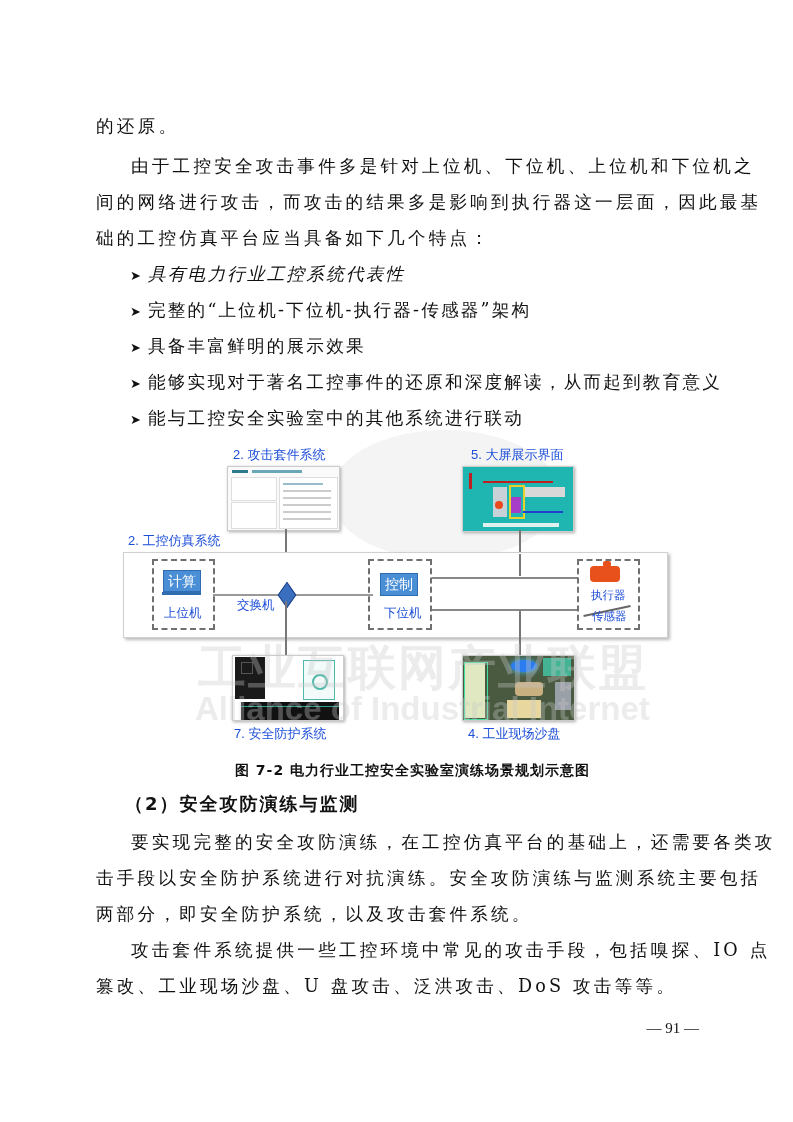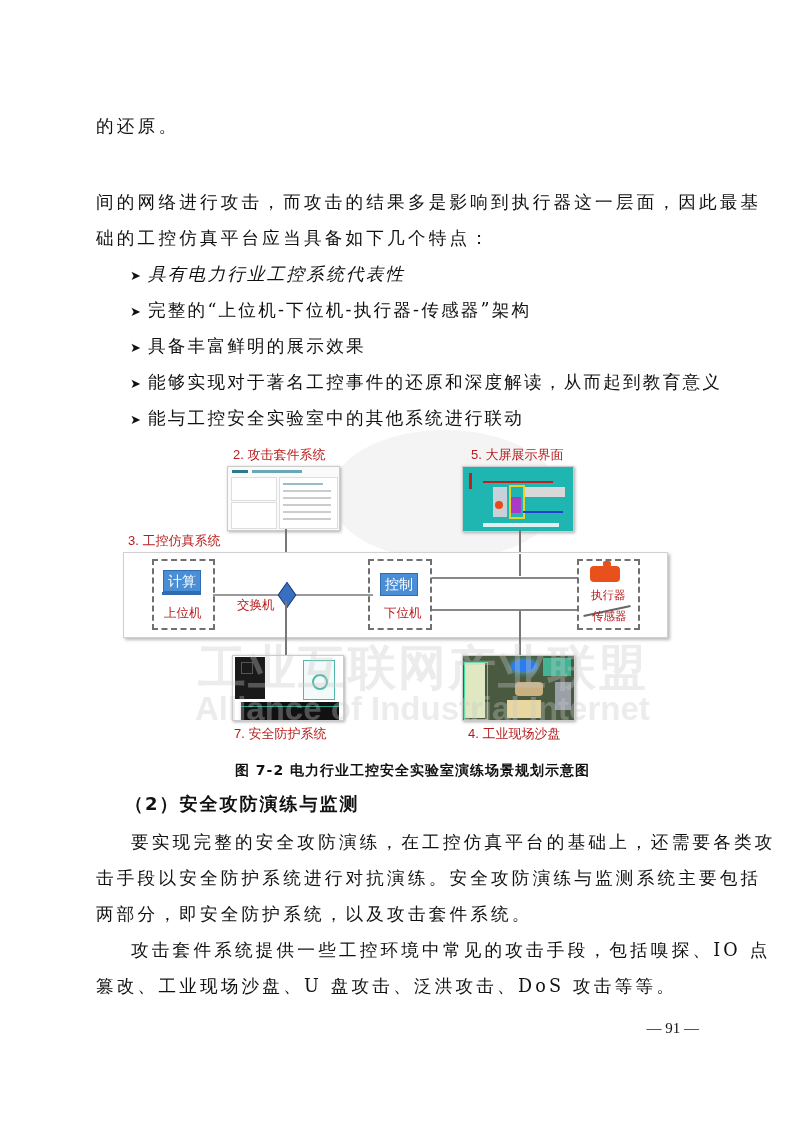--- a/index.html
+++ b/index.html
@@ -10,38 +10,39 @@
   .indent { left: 131px; }
   .bullet { position: absolute; left: 130px; font-size: 17.6px; letter-spacing: 2.2px; white-space: nowrap; line-height: 24px; }
   .bullet .arrow { display: inline-block; width: 16px; font-family: "DejaVu Sans", sans-serif; font-size: 13px; margin-right: 2px; }
   .heading { position: absolute; left: 125px; font-size: 18px; font-weight: bold; letter-spacing: 2px; white-space: nowrap; font-family: "DejaVu Sans", sans-serif; }
   .caption { position: absolute; left: 16px; width: 793px; text-align: center; font-size: 14px; font-weight: bold; letter-spacing: 1px; font-family: "DejaVu Sans", sans-serif; }
   .pagenum { position: absolute; right: 94px; font-size: 15px; font-family: "Liberation Serif", serif; }
 
   
   .diagram { position: absolute; left: 0; top: 0; width: 793px; height: 1122px; pointer-events: none; }
   .diagram * { pointer-events: auto; }
-  .dlabel { position: absolute; font-family: "Liberation Sans", sans-serif; font-size: 12.5px; color: #b91c1c; white-space: nowrap; }
+  .dlabel { position: absolute; font-family: "Liberation Sans", sans-serif; font-size: 12.5px; color: #1d4ed8; white-space: nowrap; }
   .sysbox { position: absolute; left: 123px; top: 552px; width: 543px; height: 84px; border: 1px solid #d0d0d0; box-shadow: 2px 2px 3px #bbb; background: #fff; }
   .dash { position: absolute; border: 2px dashed #707070; }
   .vline { position: absolute; width: 1.5px; background: #777; }
   .hline { position: absolute; height: 1.5px; background: #999; }
   .thumb { position: absolute; border: 1px solid #ccc; box-shadow: 1px 1px 3px #aaa; overflow: hidden; }
   .device { position: absolute; background: #4a8ed6; border: 1px solid #2f6db0; color: #fff; font-family: "Liberation Sans", sans-serif; font-size: 14px; text-align: center; }
   .watermark-cn { position: absolute; left: 198px; top: 636px; font-family: "DejaVu Sans", sans-serif; font-size: 48px; font-weight: bold; color: rgba(200,200,200,0.35); letter-spacing: 2px; white-space: nowrap; }
   .watermark-en { position: absolute; left: 195px; top: 690px; font-family: "Liberation Sans", sans-serif; font-size: 33px; font-weight: bold; color: rgba(200,200,200,0.35); white-space: nowrap; }
   .watermark-logo { position: absolute; left: 330px; top: 430px; width: 230px; height: 130px; border-radius: 50%; background: rgba(230,230,230,0.45); }
 </style>
 </head>
 <body>
 
 <div class="page">
 
   <div class="line" style="top:114px;">的还原。</div>
 
+  <div class="line indent" style="top:154px;">由于工控安全攻击事件多是针对上位机、下位机、上位机和下位机之</div>
   <div class="line" style="top:190px;">间的网络进行攻击，而攻击的结果多是影响到执行器这一层面，因此最基</div>
   <div class="line" style="top:226px;">础的工控仿真平台应当具备如下几个特点：</div>
 
   <div class="bullet" style="top:262px;font-style:italic;">
     <span class="arrow">➤</span><span>具有电力行业工控系统代表性</span>
   </div>
   <div class="bullet" style="top:298px;">
     <span class="arrow">➤</span><span>完整的“上位机-下位机-执行器-传感器”架构</span>
   </div>
   <div class="bullet" style="top:334px;">
@@ -82,21 +83,21 @@
       <div style="position:absolute; left:62px; top:20px; width:40px; height:10px; background:#d8d8d8;"></div>
       <div style="position:absolute; left:60px; top:44px; width:40px; height:2px; background:#2040d0;"></div>
       <div style="position:absolute; left:20px; top:14px; width:70px; height:2px; background:#c02020;"></div>
       <div style="position:absolute; left:6px; top:6px; width:3px; height:16px; background:#c02020;"></div>
       <div style="position:absolute; left:20px; top:56px; width:76px; height:4px; background:#e0f0ef;"></div>
     </div>
 
     <div class="vline" style="left:285px; top:529px; height:25px;"></div>
     <div class="vline" style="left:519px; top:530px; height:24px;"></div>
 
-    <div class="dlabel" style="left:128px; top:532px; font-size:13px;">3. 工控仿真系统</div>
+    <div class="dlabel" style="left:128px; top:532px; font-size:13px;">2. 工控仿真系统</div>
 
     <div class="sysbox"></div>
 
     <div class="dash" style="left:152px; top:559px; width:59px; height:67px;"></div>
     <div class="device" style="left:163px; top:570px; width:36px; height:20px; line-height:20px;">计算机</div>
     <div style="position:absolute; left:162px; top:592px; width:39px; height:3px; background:#2f6db0;"></div>
     <div class="dlabel" style="left:164px; top:605px;">上位机</div>
 
     <div class="hline" style="left:213px; top:594px; width:160px;"></div>
     <div style="position:absolute; left:279px; top:587px; width:14px; height:14px; background:#3a6fc0; transform:rotate(45deg) skew(10deg,10deg); border:1px solid #1d3f80;"></div>

